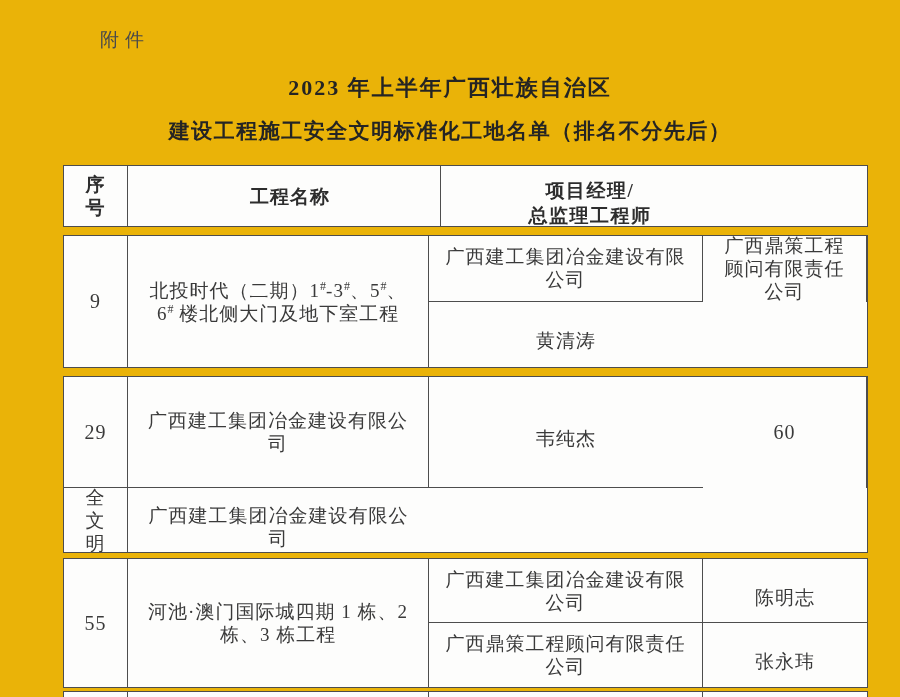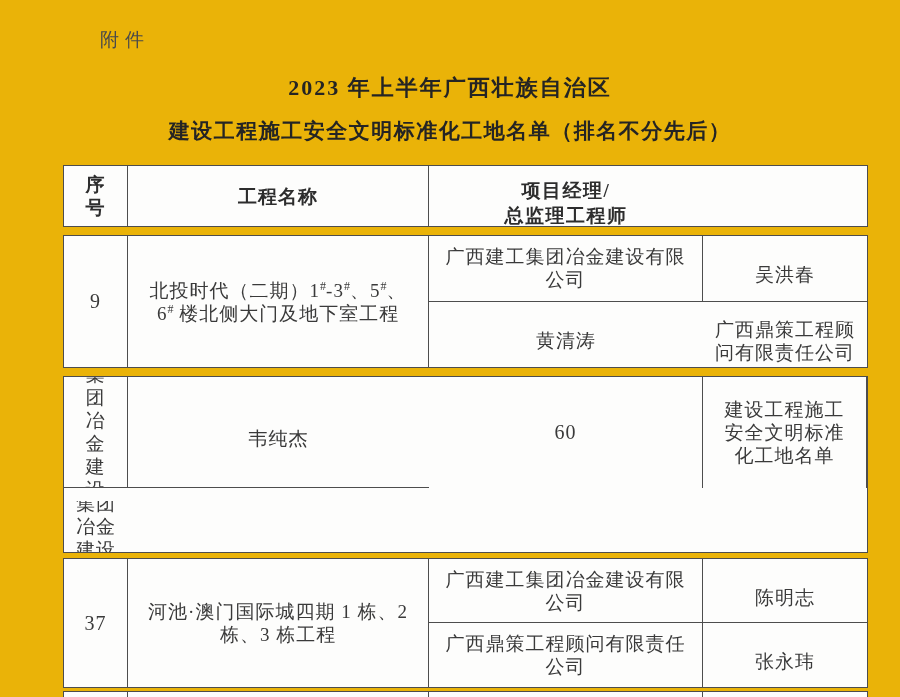--- a/index.html
+++ b/index.html
@@ -53,21 +53,21 @@
   }
   .sec {
     position: absolute;
     left: 0;
     width: 805px;
     display: grid;
     grid-template-columns: 64px 301px 274px 1fr;
     border: 1.5px solid #4d4d4d;
     background: #fdfdfc;
   }
-  .sec-h   { top: 0;     height: 62px; }
+  .sec-h   { top: 0;     height: 62px; gap: 12px; }
   .sec-9   { top: 70px;  height: 133px; grid-template-rows: 1fr 1fr; }
   .sec-2930{ top: 211px; height: 177px; grid-template-rows: 111px 1fr; }
   .sec-76  { top: 393px; height: 130px; grid-template-rows: 1fr 1fr; }
   .sec-part{ top: 526px; height: 6px; border-bottom: none; }
   .c {
     display: flex;
     align-items: center;
     justify-content: center;
     text-align: center;
     padding: 2px 12px;
@@ -109,35 +109,35 @@
         <span>总监理工程师</span>
       </div>
     </div>
 
     <div class="sec sec-9">
       <div class="c seq span2">9</div>
       <div class="c project span2">
         <span><span>北投时代（二期）1</span><sup class="sup">#</sup><span>-3</span><sup class="sup">#</sup><span>、5</span><sup class="sup">#</sup><span>、6</span><sup class="sup">#</sup><span> 楼北侧大门及地下室工程</span></span>
       </div>
       <div class="c subtop">广西建工集团冶金建设有限公司</div>
-      <div class="c subtop lastcol">吴洪春</div>
+      <div class="c">广西鼎策工程顾问有限责任公司</div>
       <div class="c lastcol">黄清涛</div>
-      <div class="c">广西鼎策工程顾问有限责任公司</div>
     </div>
 
     <div class="sec sec-2930">
+      <div class="c seq rowsplit">29</div>
       <div class="c rowsplit">广西建工集团冶金建设有限公司</div>
       <div class="c rowsplit lastcol">韦纯杰</div>
       <div class="c seq">60</div>
       <div class="c project">建设工程施工安全文明标准化工地名单</div>
       <div class="c">广西建工集团冶金建设有限公司</div>
     </div>
 
     <div class="sec sec-76">
-      <div class="c seq span2">37</div>
+      <div class="c seq span2">55</div>
       <div class="c project span2">河池·澳门国际城四期 1 栋、2 栋、3 栋工程</div>
       <div class="c subtop">广西建工集团冶金建设有限公司</div>
       <div class="c subtop lastcol">陈明志</div>
       <div class="c">广西鼎策工程顾问有限责任公司</div>
       <div class="c lastcol">张永玮</div>
     </div>
 
     <div class="sec sec-part">
       <div class="ghost"></div>
       <div class="ghost"></div>

